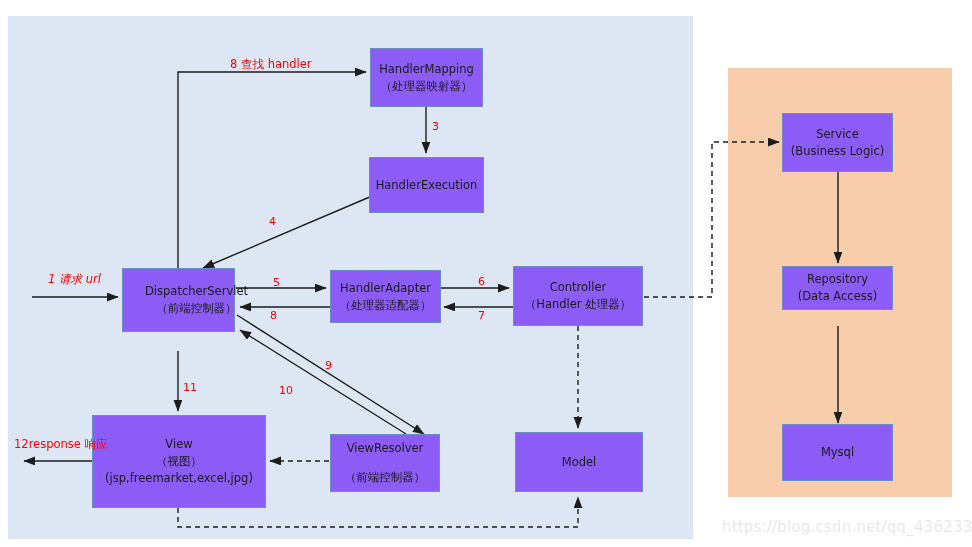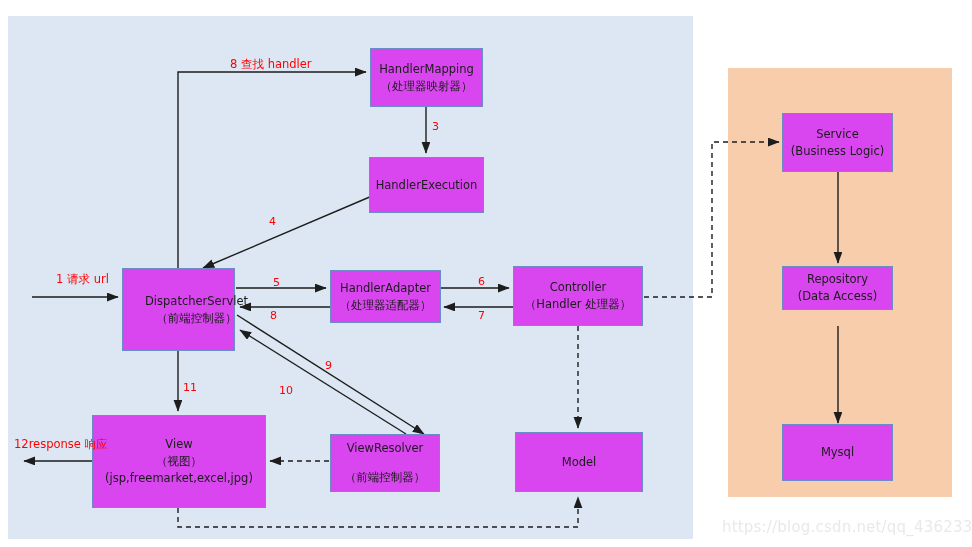--- a/index.html
+++ b/index.html
@@ -4,21 +4,21 @@
 <style>
   html,body{margin:0;padding:0;background:#ffffff;}
   body{width:972px;height:547px;overflow:hidden;
        font-family:"DejaVu Sans","Liberation Sans",sans-serif;}
   #stage{position:relative;width:972px;height:547px;background:#ffffff;}
 
   .panel{position:absolute;}
   #panel-web{left:8px;top:16px;width:685px;height:523px;background:#dce7f3;}
   #panel-data{left:728px;top:68px;width:224px;height:429px;background:#f7cdab;}
 
-  .node{position:absolute;background:#d946ef;border:1px solid #6b8cc4;
+  .node{position:absolute;background:#8b5cf6;border:1px solid #6b8cc4;
         box-sizing:border-box;display:flex;flex-direction:column;
         align-items:center;justify-content:center;
         color:#1b1b1b;font-size:11.5px;line-height:1.45;text-align:center;}
   .node .ln{display:block;white-space:nowrap;}
 
   svg#wires{position:absolute;left:0;top:0;width:972px;height:547px;
             overflow:visible;pointer-events:none;}
   .solid{stroke:#1d1d1d;stroke-width:1.4px;fill:none;}
   .dash{stroke:#1d1d1d;stroke-width:1.4px;fill:none;stroke-dasharray:5,4;}
 
@@ -83,21 +83,21 @@
 
   <div class="node" style="left:370px;top:48px;width:113px;height:59px;">
     <span class="ln">HandlerMapping</span>
     <span class="ln">（处理器映射器）</span>
   </div>
 
   <div class="node" style="left:369px;top:157px;width:115px;height:56px;">
     <span class="ln">HandlerExecution</span>
   </div>
 
-  <div class="node" style="left:122px;top:268px;width:113px;height:83px;padding-left:36px;">
+  <div class="node" style="left:122px;top:268px;width:113px;height:64px;padding-left:36px;">
     <span class="ln">DispatcherServlet</span>
     <span class="ln">（前端控制器）</span>
   </div>
 
   <div class="node" style="left:330px;top:270px;width:111px;height:53px;">
     <span class="ln">HandlerAdapter</span>
     <span class="ln">（处理器适配器）</span>
   </div>
 
   <div class="node" style="left:513px;top:266px;width:130px;height:60px;">
@@ -127,21 +127,21 @@
 
   <div class="node" style="left:782px;top:266px;width:111px;height:44px;">
     <span class="ln">Repository</span>
     <span class="ln">(Data Access)</span>
   </div>
 
   <div class="node" style="left:782px;top:424px;width:111px;height:57px;">
     <span class="ln">Mysql</span>
   </div>
 
-  <div class="lbl big" style="left:56px;top:272px;">1 请求 url</div>
+  <div class="lbl big" style="left:48px;top:272px;font-style:italic;">1 请求 url</div>
   <div class="lbl big" style="left:230px;top:57px;">8 查找 handler</div>
   <div class="lbl" style="left:432px;top:120px;">3</div>
   <div class="lbl" style="left:269px;top:215px;">4</div>
   <div class="lbl" style="left:273px;top:276px;">5</div>
   <div class="lbl" style="left:478px;top:275px;">6</div>
   <div class="lbl" style="left:478px;top:309px;">7</div>
   <div class="lbl" style="left:270px;top:309px;">8</div>
   <div class="lbl" style="left:325px;top:359px;">9</div>
   <div class="lbl" style="left:279px;top:384px;">10</div>
   <div class="lbl" style="left:183px;top:381px;">11</div>

